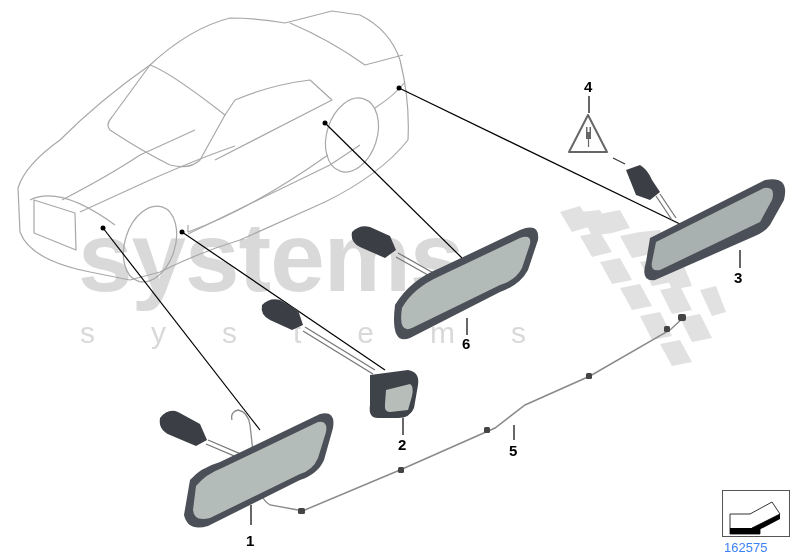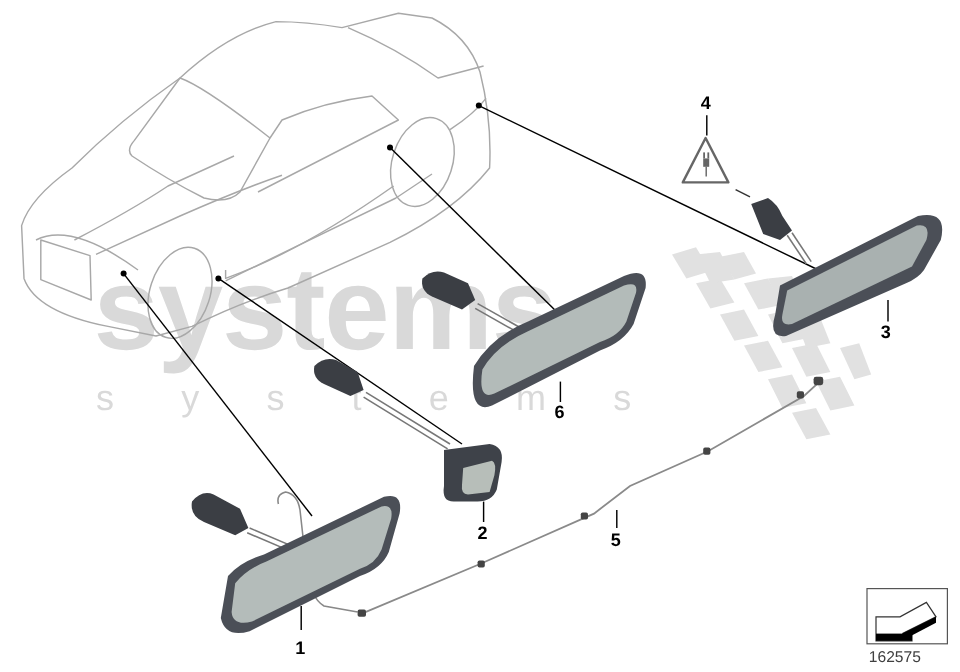--- a/index.html
+++ b/index.html
@@ -1,21 +1,21 @@
 <!DOCTYPE html>
 <html><head>
 <meta charset="utf-8">
 <style>
   html, body { margin: 0; padding: 0; background: #ffffff; }
   body { width: 800px; height: 560px; position: relative; overflow: hidden; font-family: "Liberation Sans", sans-serif; }
   #diagram { position: absolute; left: 0; top: 0; width: 800px; height: 560px; }
   .callout { position: absolute; font-family: "Liberation Sans", sans-serif; font-weight: bold; font-size: 15px; color: #000; line-height: 1; }
   .watermark-main { position: absolute; left: 78px; top: 208px; font-family: "Liberation Sans", sans-serif; font-weight: bold; font-size: 98px; letter-spacing: -1px; color: #d9d9d9; line-height: 1; }
   .watermark-sub { position: absolute; left: 80px; top: 318px; font-family: "Liberation Sans", sans-serif; font-size: 30px; color: #d9d9d9; letter-spacing: 56px; line-height: 1; }
-  .ref-number { position: absolute; left: 724px; top: 540px; font-size: 13px; color: #404040; font-family: "Liberation Sans", sans-serif; }
+  .ref-number { position: absolute; left: 724px; top: 540px; font-size: 13px; color: #3b82f6; font-family: "Liberation Sans", sans-serif; }
 </style>
 </head>
 <body>
 
 <div id="diagram">
 
   <div class="watermark-main">systems</div>
   <div class="watermark-sub">systems</div>
 
   <svg width="800" height="560" viewBox="0 0 800 560" style="position:absolute;left:0;top:0">

